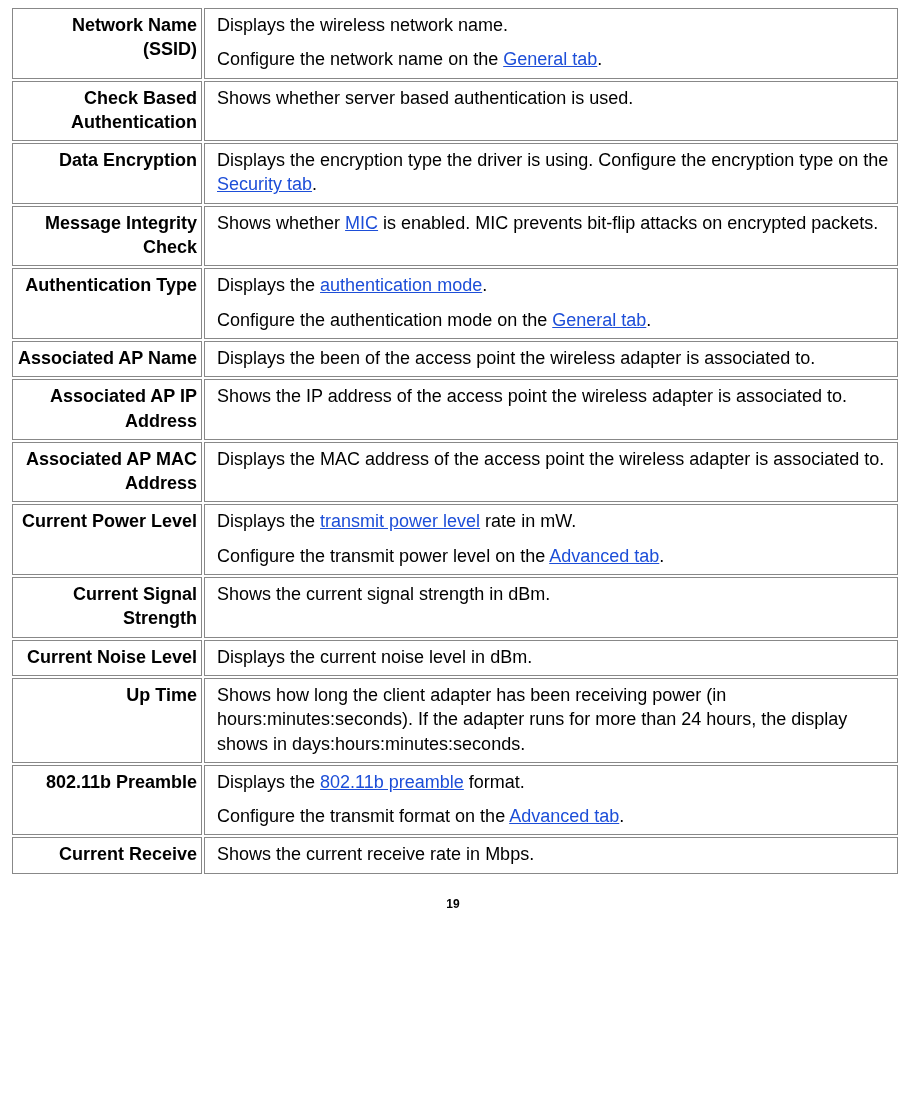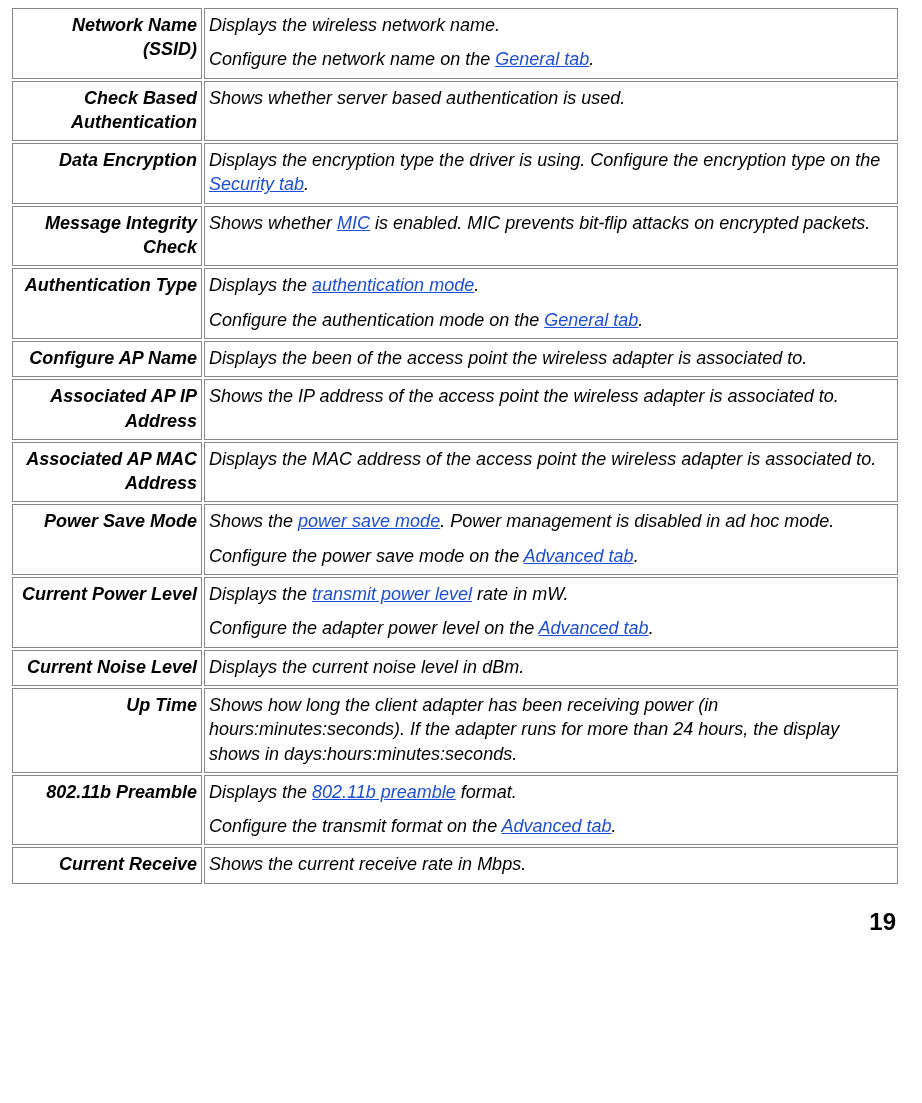--- a/index.html
+++ b/index.html
@@ -20,42 +20,41 @@
   }
   table {
     width: 100%;
     border-collapse: separate;
     border-spacing: 2px;
   }
   td {
     border: 1px solid #888;
     vertical-align: top;
     padding: 4px 4px 6px 4px;
-    font-style: italic;
   }
   td.label {
     width: 180px;
     font-weight: bold;
     text-align: right;
     padding-right: 4px;
   }
   td.desc p {
-    margin: 0 0 10px 0;
+    margin: 0 0 10px 8px;
   }
   td.desc p:last-child {
     margin-bottom: 0;
   }
   a.lnk {
     color: #1d4ed8;
     text-decoration: underline;
   }
   .page-num {
-    text-align: right;
+    text-align: center;
     font-weight: bold;
-    font-size: 24px;
+    font-size: 12px;
     padding: 20px 4px 12px 0;
   }
 </style>
 </head>
 <body>
 
 <div class="page">
   <table>
     <tbody id="tbody">
         <tr>
@@ -84,49 +83,48 @@
           </td>
         </tr>
         <tr>
           <td class="label">Authentication Type</td>
           <td class="desc">
             <p><span>Displays the </span><a href="#" class="lnk">authentication mode</a><span>.</span></p>
             <p><span>Configure the authentication mode on the </span><a href="#" class="lnk">General tab</a><span>.</span></p>
           </td>
         </tr>
         <tr>
-          <td class="label">Configure AP Name</td>
+          <td class="label">Associated AP Name</td>
           <td class="desc">
             <p><span>Displays the been of the access point the wireless adapter is associated to.</span></p>
           </td>
         </tr>
         <tr>
           <td class="label">Associated AP IP Address</td>
           <td class="desc">
             <p><span>Shows the IP address of the access point the wireless adapter is associated to.</span></p>
           </td>
         </tr>
         <tr>
           <td class="label">Associated AP MAC Address</td>
           <td class="desc">
             <p><span>Displays the MAC address of the access point the wireless adapter is associated to.</span></p>
           </td>
         </tr>
         <tr>
-          <td class="label">Power Save Mode</td>
+          <td class="label">Current Power Level</td>
           <td class="desc">
-            <p><span>Shows the </span><a href="#" class="lnk">power save mode</a><span>. Power management is disabled in ad hoc mode.</span></p>
-            <p><span>Configure the power save mode on the </span><a href="#" class="lnk">Advanced tab</a><span>.</span></p>
+            <p><span>Displays the </span><a href="#" class="lnk">transmit power level</a><span> rate in mW.</span></p>
+            <p><span>Configure the transmit power level on the </span><a href="#" class="lnk">Advanced tab</a><span>.</span></p>
           </td>
         </tr>
         <tr>
-          <td class="label">Current Power Level</td>
+          <td class="label">Current Signal Strength</td>
           <td class="desc">
-            <p><span>Displays the </span><a href="#" class="lnk">transmit power level</a><span> rate in mW.</span></p>
-            <p><span>Configure the adapter power level on the </span><a href="#" class="lnk">Advanced tab</a><span>.</span></p>
+            <p><span>Shows the current signal strength in dBm.</span></p>
           </td>
         </tr>
         <tr>
           <td class="label">Current Noise Level</td>
           <td class="desc">
             <p><span>Displays the current noise level in dBm.</span></p>
           </td>
         </tr>
         <tr>
           <td class="label">Up Time</td>

